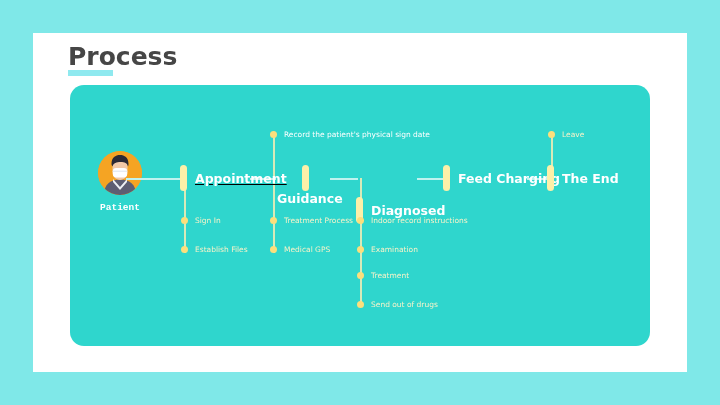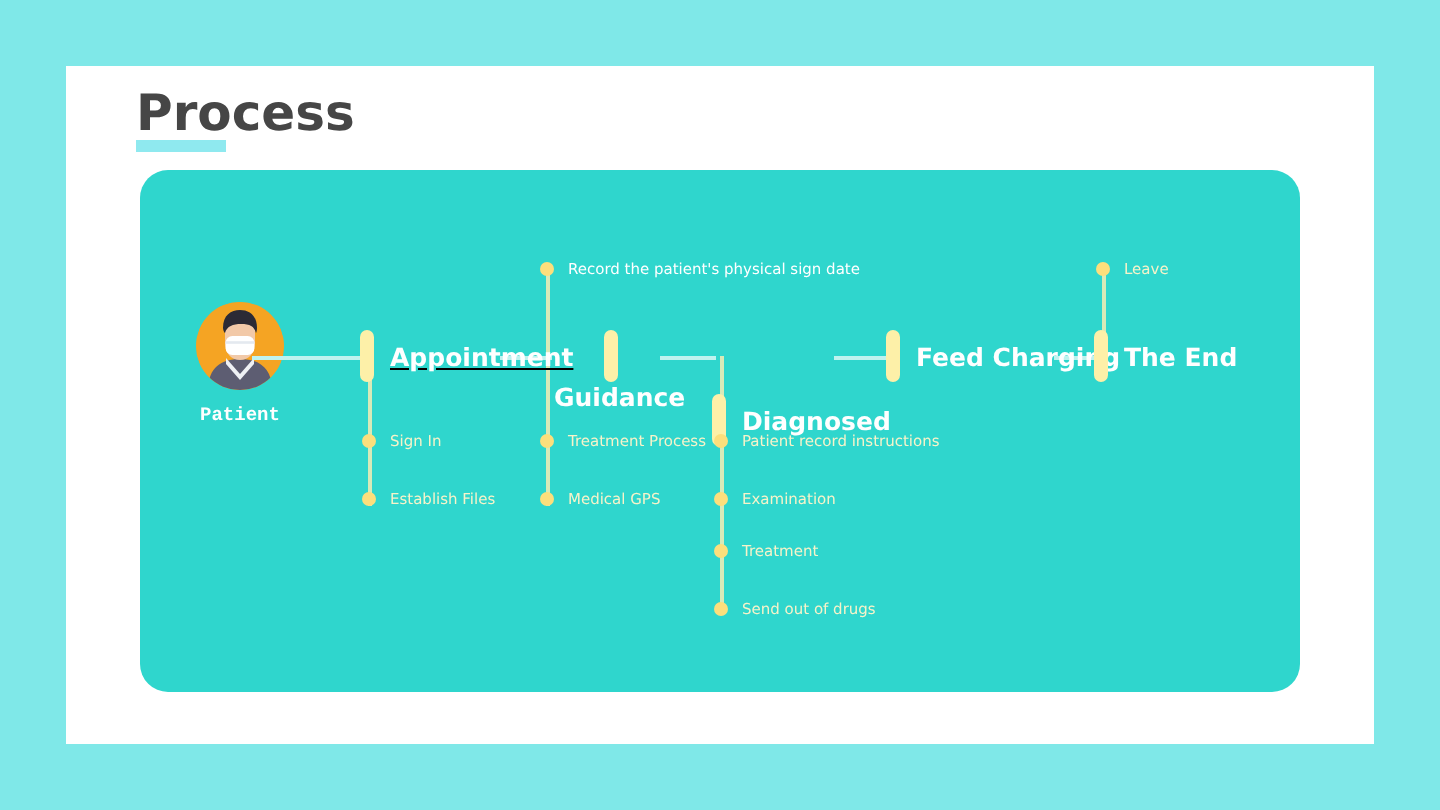--- a/index.html
+++ b/index.html
@@ -231,21 +231,21 @@
       <div class="sub-dot"></div>
       <div class="sub-label">Treatment Process</div>
     </div>
     <div class="sub-item" style="left:200px; top:158px;">
       <div class="sub-dot"></div>
       <div class="sub-label">Medical GPS</div>
     </div>
 
     <div class="sub-item" style="left:287px; top:129px;">
       <div class="sub-dot"></div>
-      <div class="sub-label">Patient record instructions</div>
+      <div class="sub-label">Indoor record instructions</div>
     </div>
     <div class="sub-item" style="left:287px; top:158px;align-items:center;">
       <div class="sub-dot"></div>
       <div class="sub-label">Examination</div>
     </div>
     <div class="sub-item" style="left:287px; top:184px;">
       <div class="sub-dot"></div>
       <div class="sub-label">Treatment</div>
     </div>
     <div class="sub-item" style="left:287px; top:213px;">

